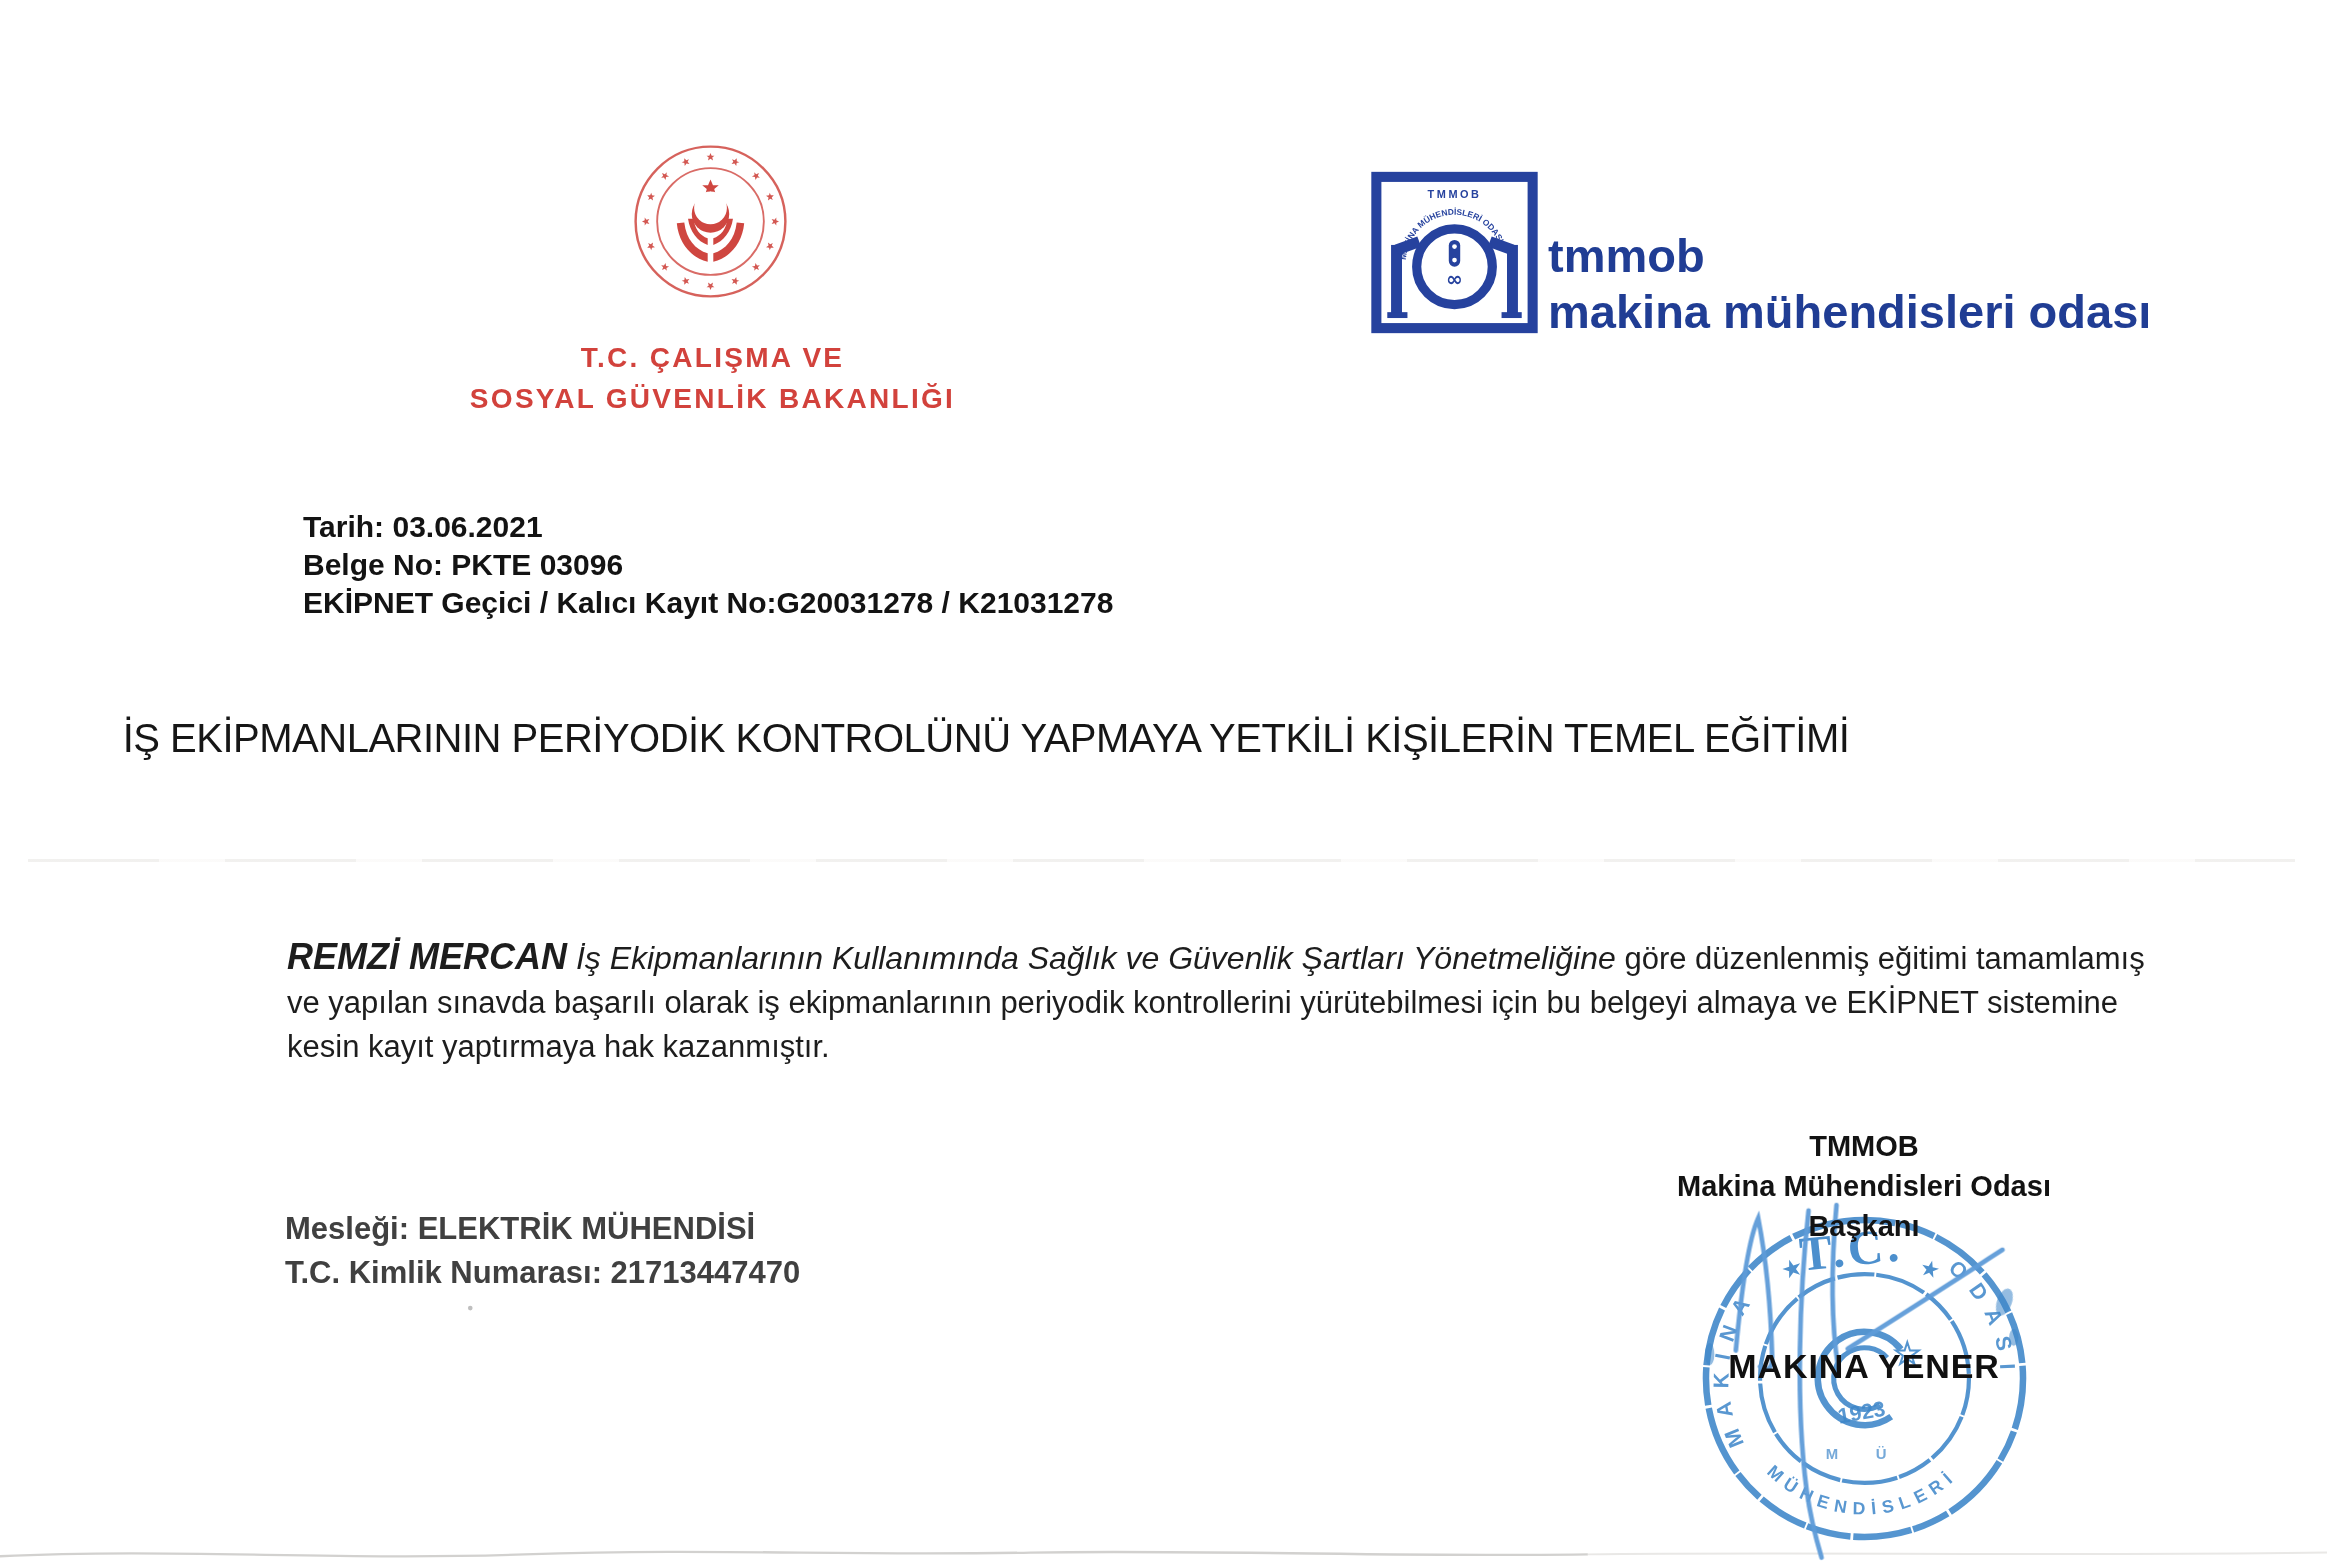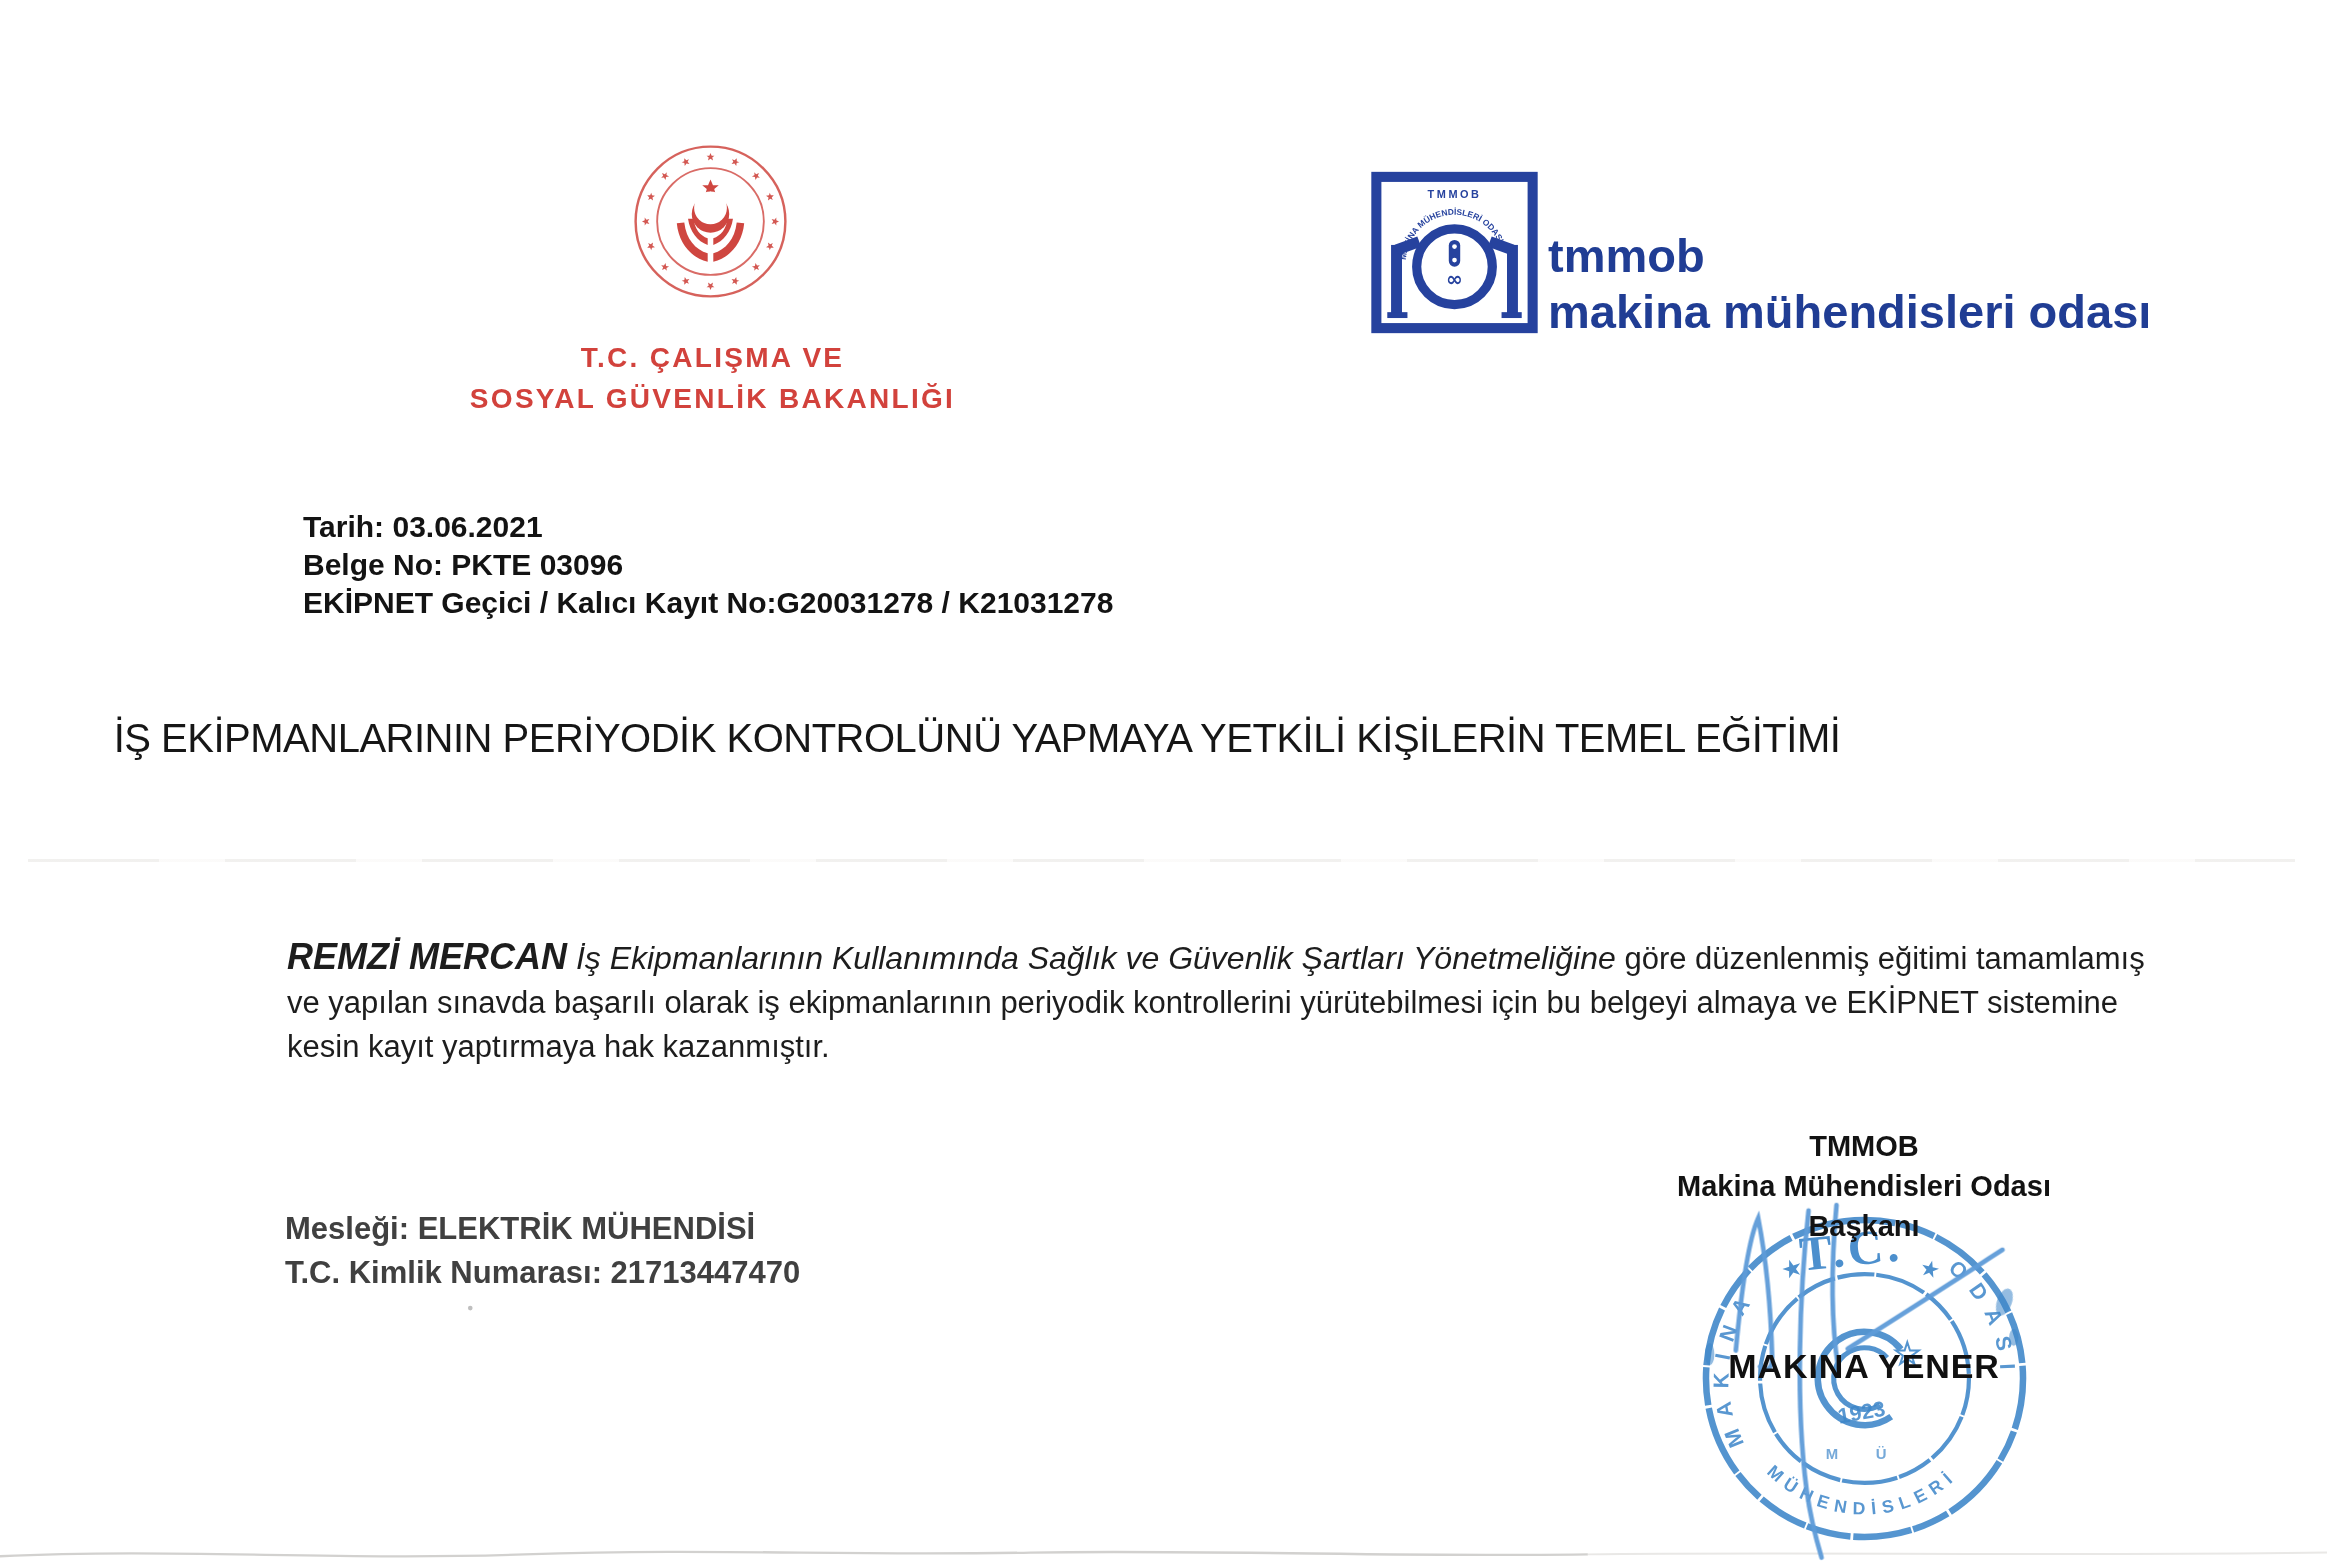--- a/index.html
+++ b/index.html
@@ -19,21 +19,21 @@
   
   .tmmob-logo{left:1370px;top:171px;width:169px;height:163px;}
   .tmmob-wordmark{left:1548px;top:229px;color:#203d94;font-weight:700;}
   .tmmob-wordmark .tm1{font-size:47px;line-height:54px;display:block;}
   .tmmob-wordmark .tm2{font-size:47px;line-height:58px;display:block;}
 
   
   .meta{left:279px;top:508px;font-size:30px;font-weight:700;line-height:38px;color:#131313;margin-left:24px;}
 
   
-  .title-l1{left:0;top:716px;width:1954px;text-align:center;font-size:40px;color:#161616;letter-spacing:-0.5px;}
+  .title-l1{left:9px;top:716px;width:1954px;text-align:center;font-size:40px;color:#161616;letter-spacing:-0.5px;}
   .title-l2{left:0;top:778px;width:2327px;text-align:center;font-size:40px;color:#161616;letter-spacing:-0.5px;}
   .sep{left:28px;top:859px;width:2267px;height:2.8px;opacity:.9;
        background:repeating-linear-gradient(90deg,#f0efed 0 131px,#fbfaf9 131px 197px);}
 
   
   .body-par{left:287px;top:935px;width:1869px;font-size:31px;line-height:44px;color:#1d1d1d;}
   .body-par .holder{font-style:italic;font-weight:700;font-size:36px;}
   .body-par .reg{font-style:italic;font-size:32px;}
 
   

